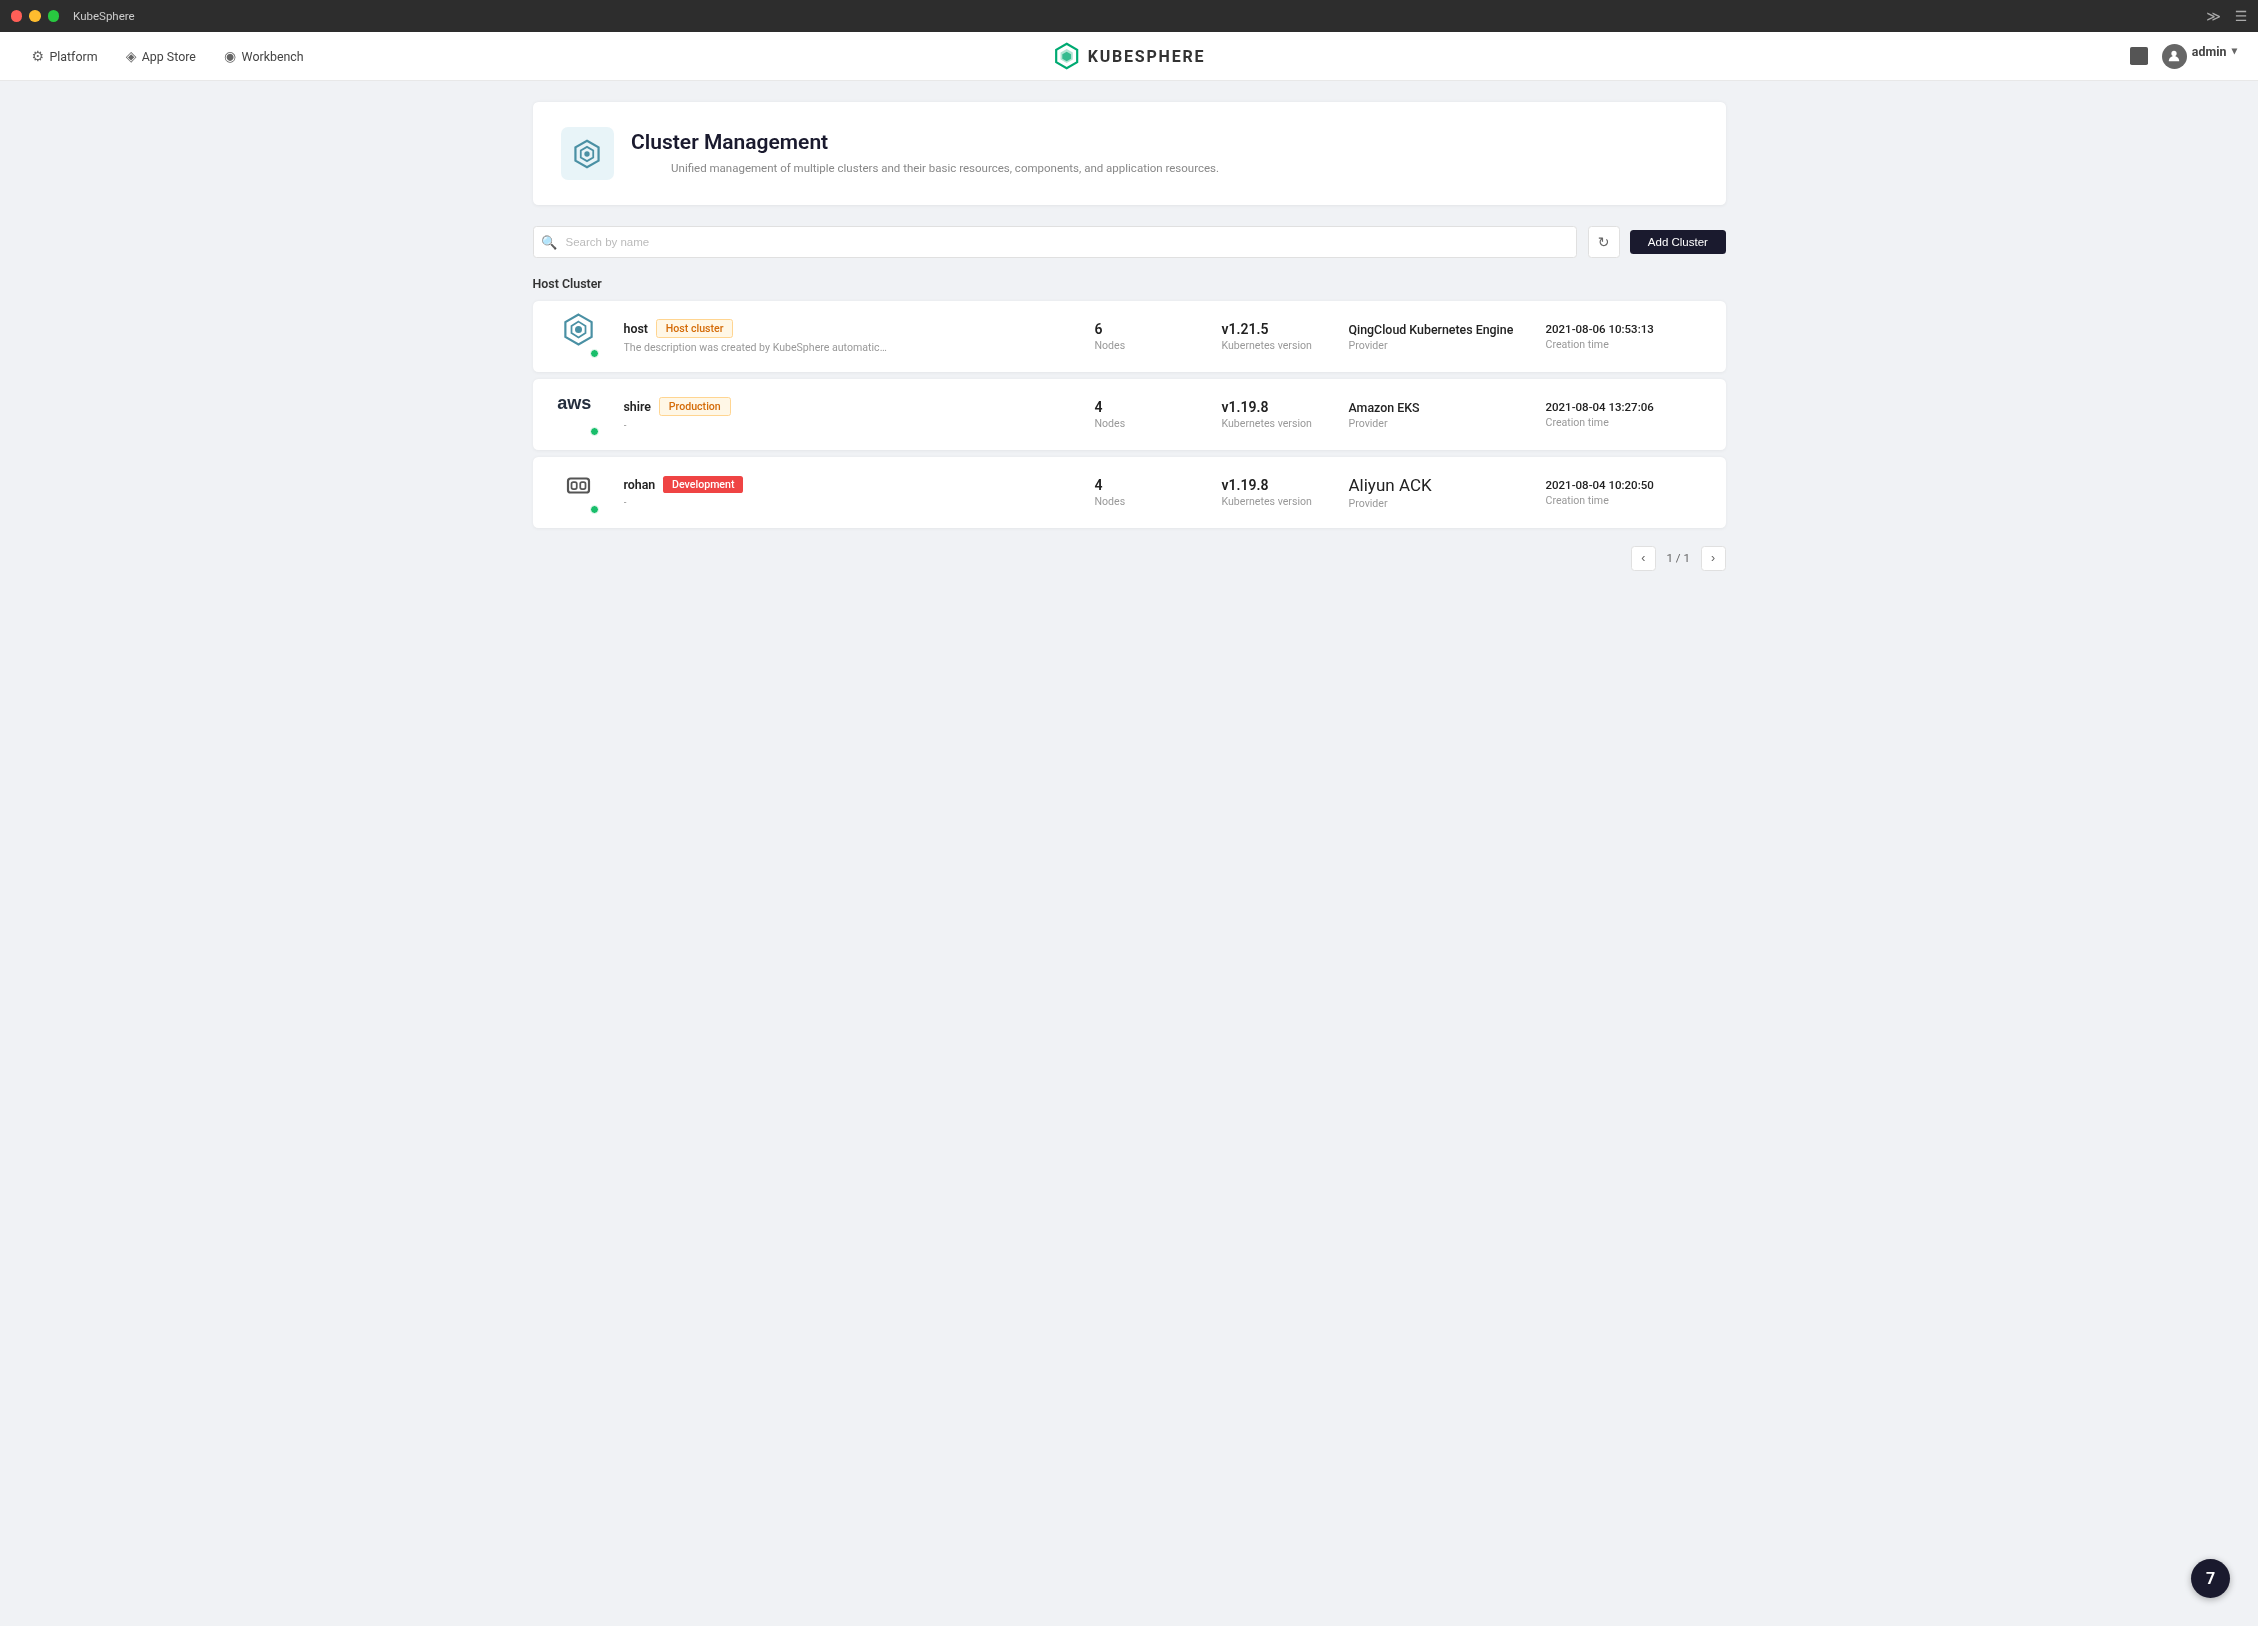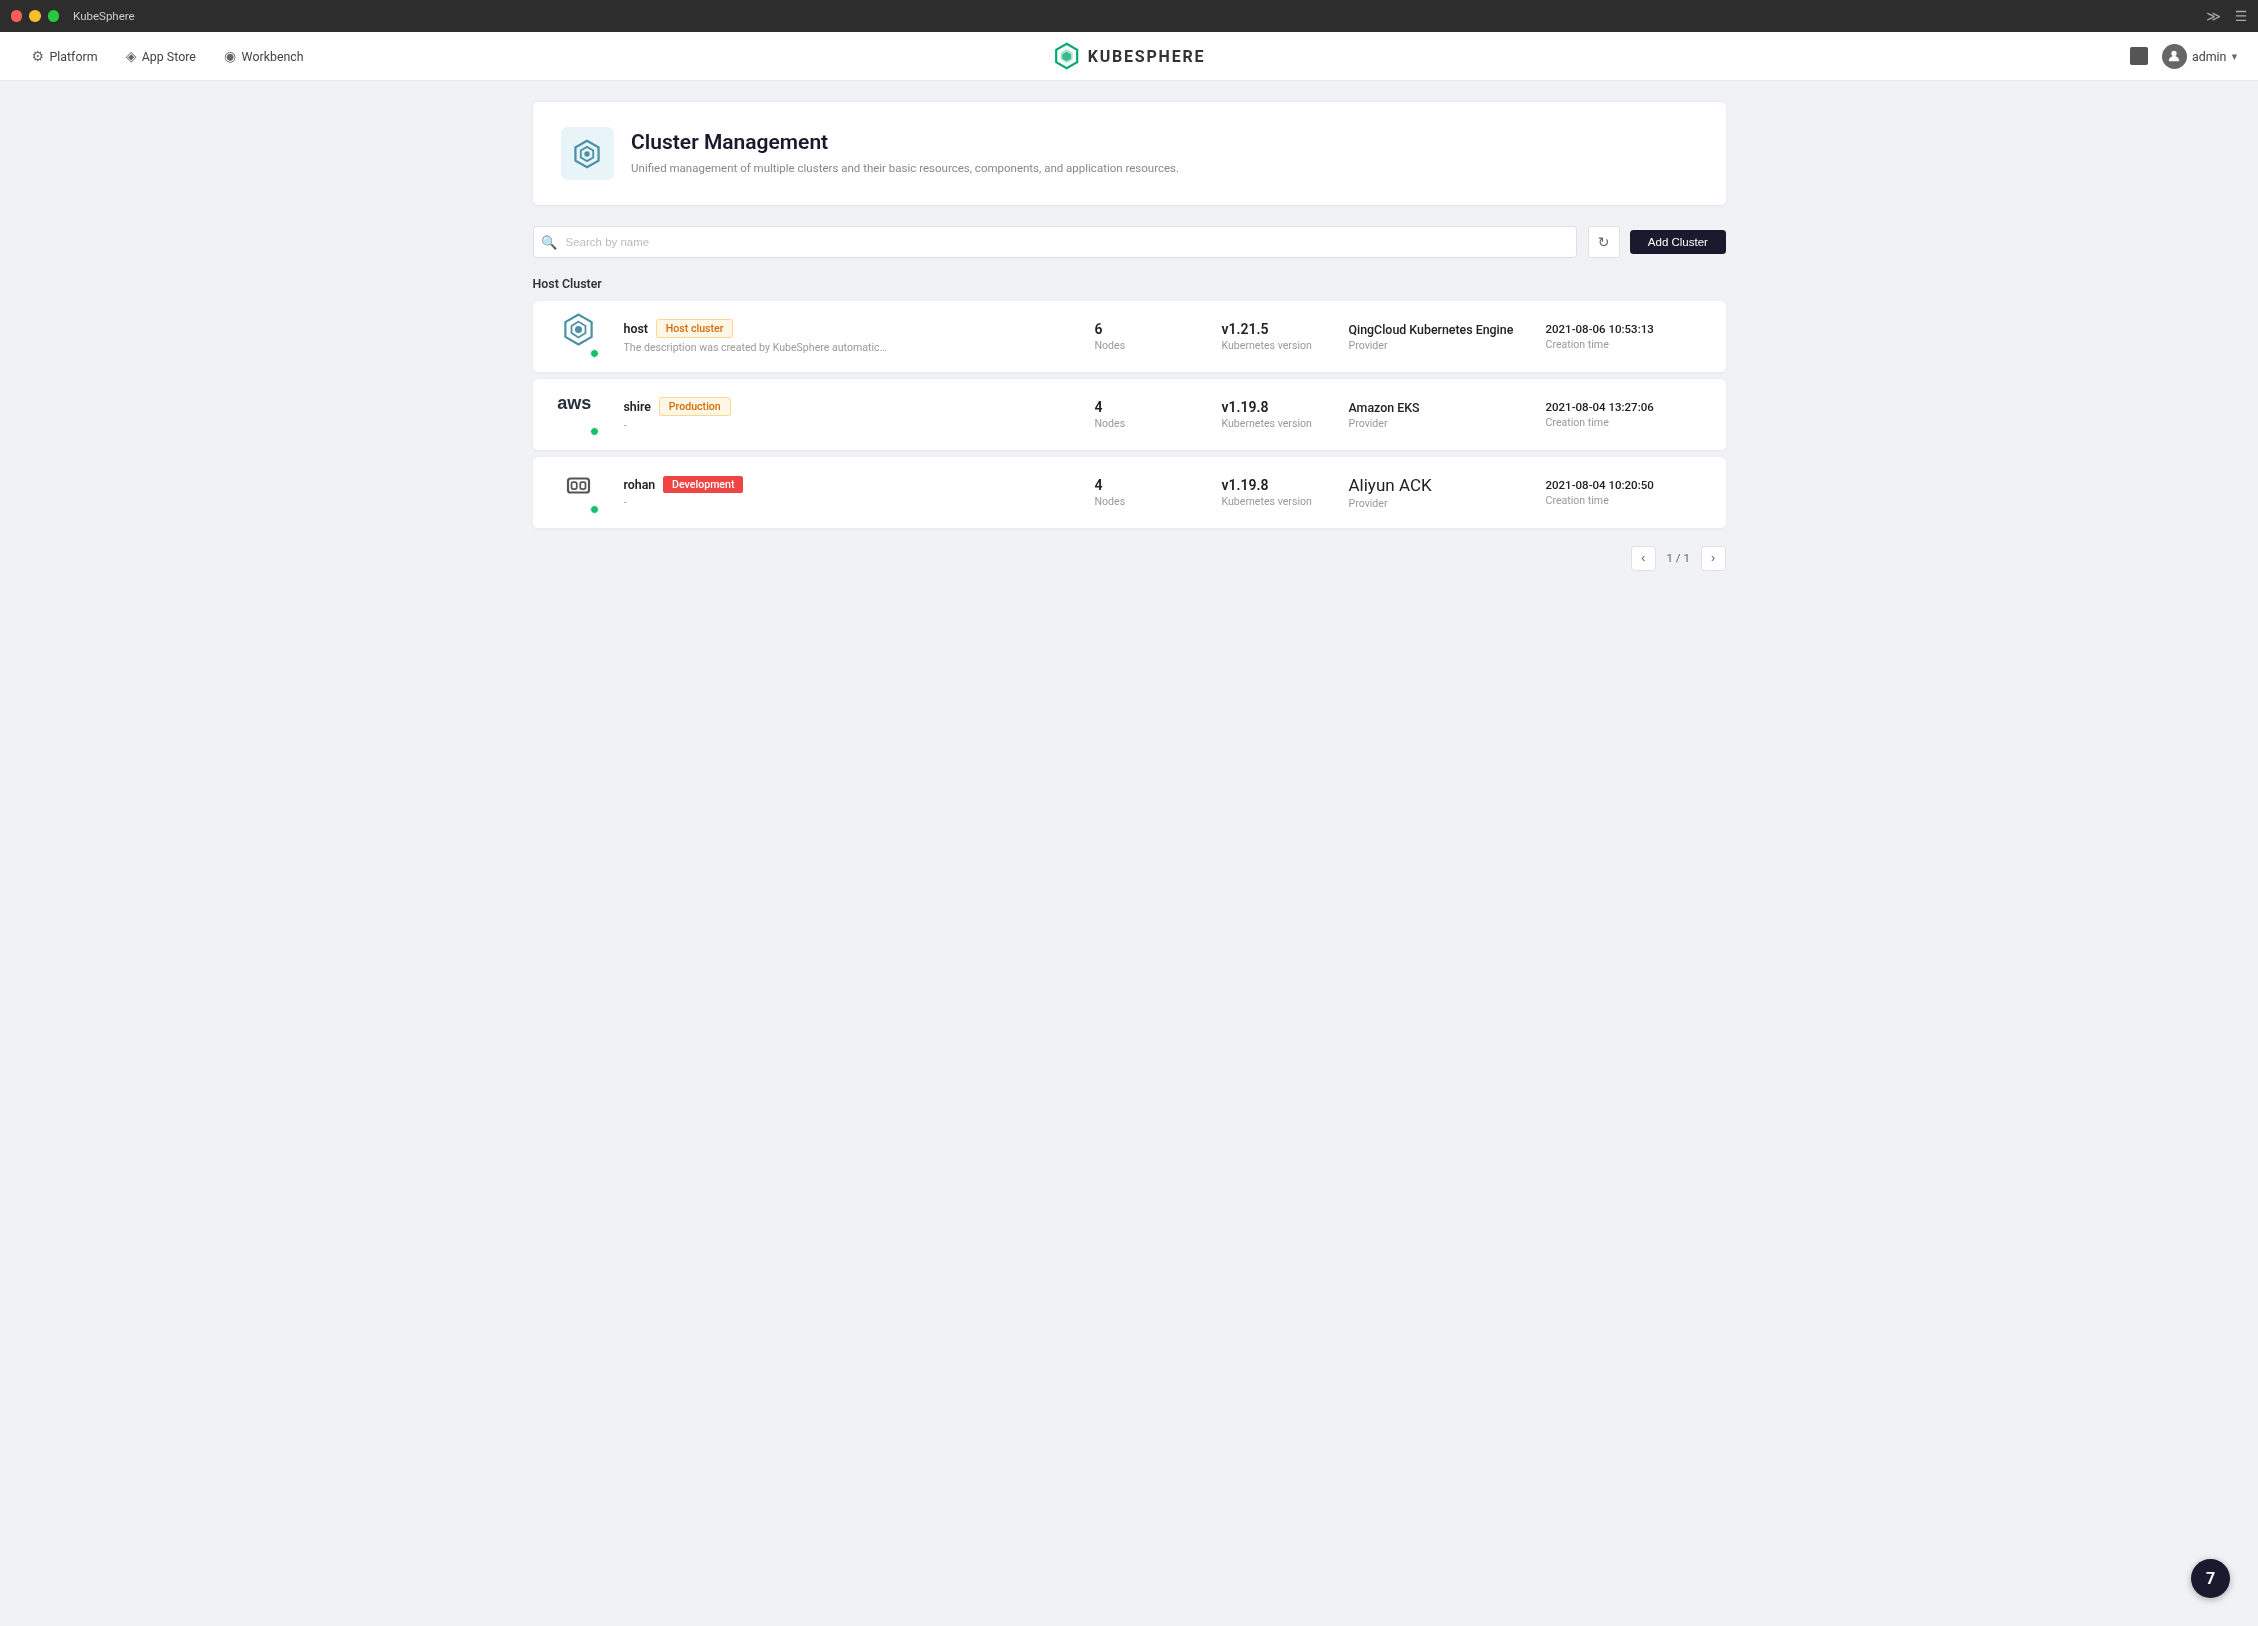--- a/index.html
+++ b/index.html
@@ -93,25 +93,25 @@
       align-items: center;
       gap: 14px;
     }
     .nav-square-icon {
       width: 17.6px; height: 17.6px;
       background: #555;
       border-radius: 1.8px;
     }
     .user-info {
       display: flex;
-      align-items: center;
       gap: 5.3px;
       cursor: pointer;
       font-size: 12.4px;
       color: #444;
+      font-weight: bold;
     }
     .user-avatar {
       width: 25px; height: 25px;
       background: #666;
       border-radius: 50%;
       display: flex;
       align-items: center;
       justify-content: center;
       color: white;
       font-size: 12.4px;
@@ -149,20 +149,21 @@
     .header-text h1 {
       font-size: 21px;
       font-weight: 600;
       color: #1a1a2e;
       margin-bottom: 5.3px;
     }
     .header-text p {
       font-size: 11.5px;
       color: #888;
       line-height: 1.5;
+      margin-left: 40px;
     }
 
     
     .toolbar {
       display: flex;
       align-items: center;
       gap: 10.6px;
       margin-bottom: 17.6px;
     }
     .search-wrap {

